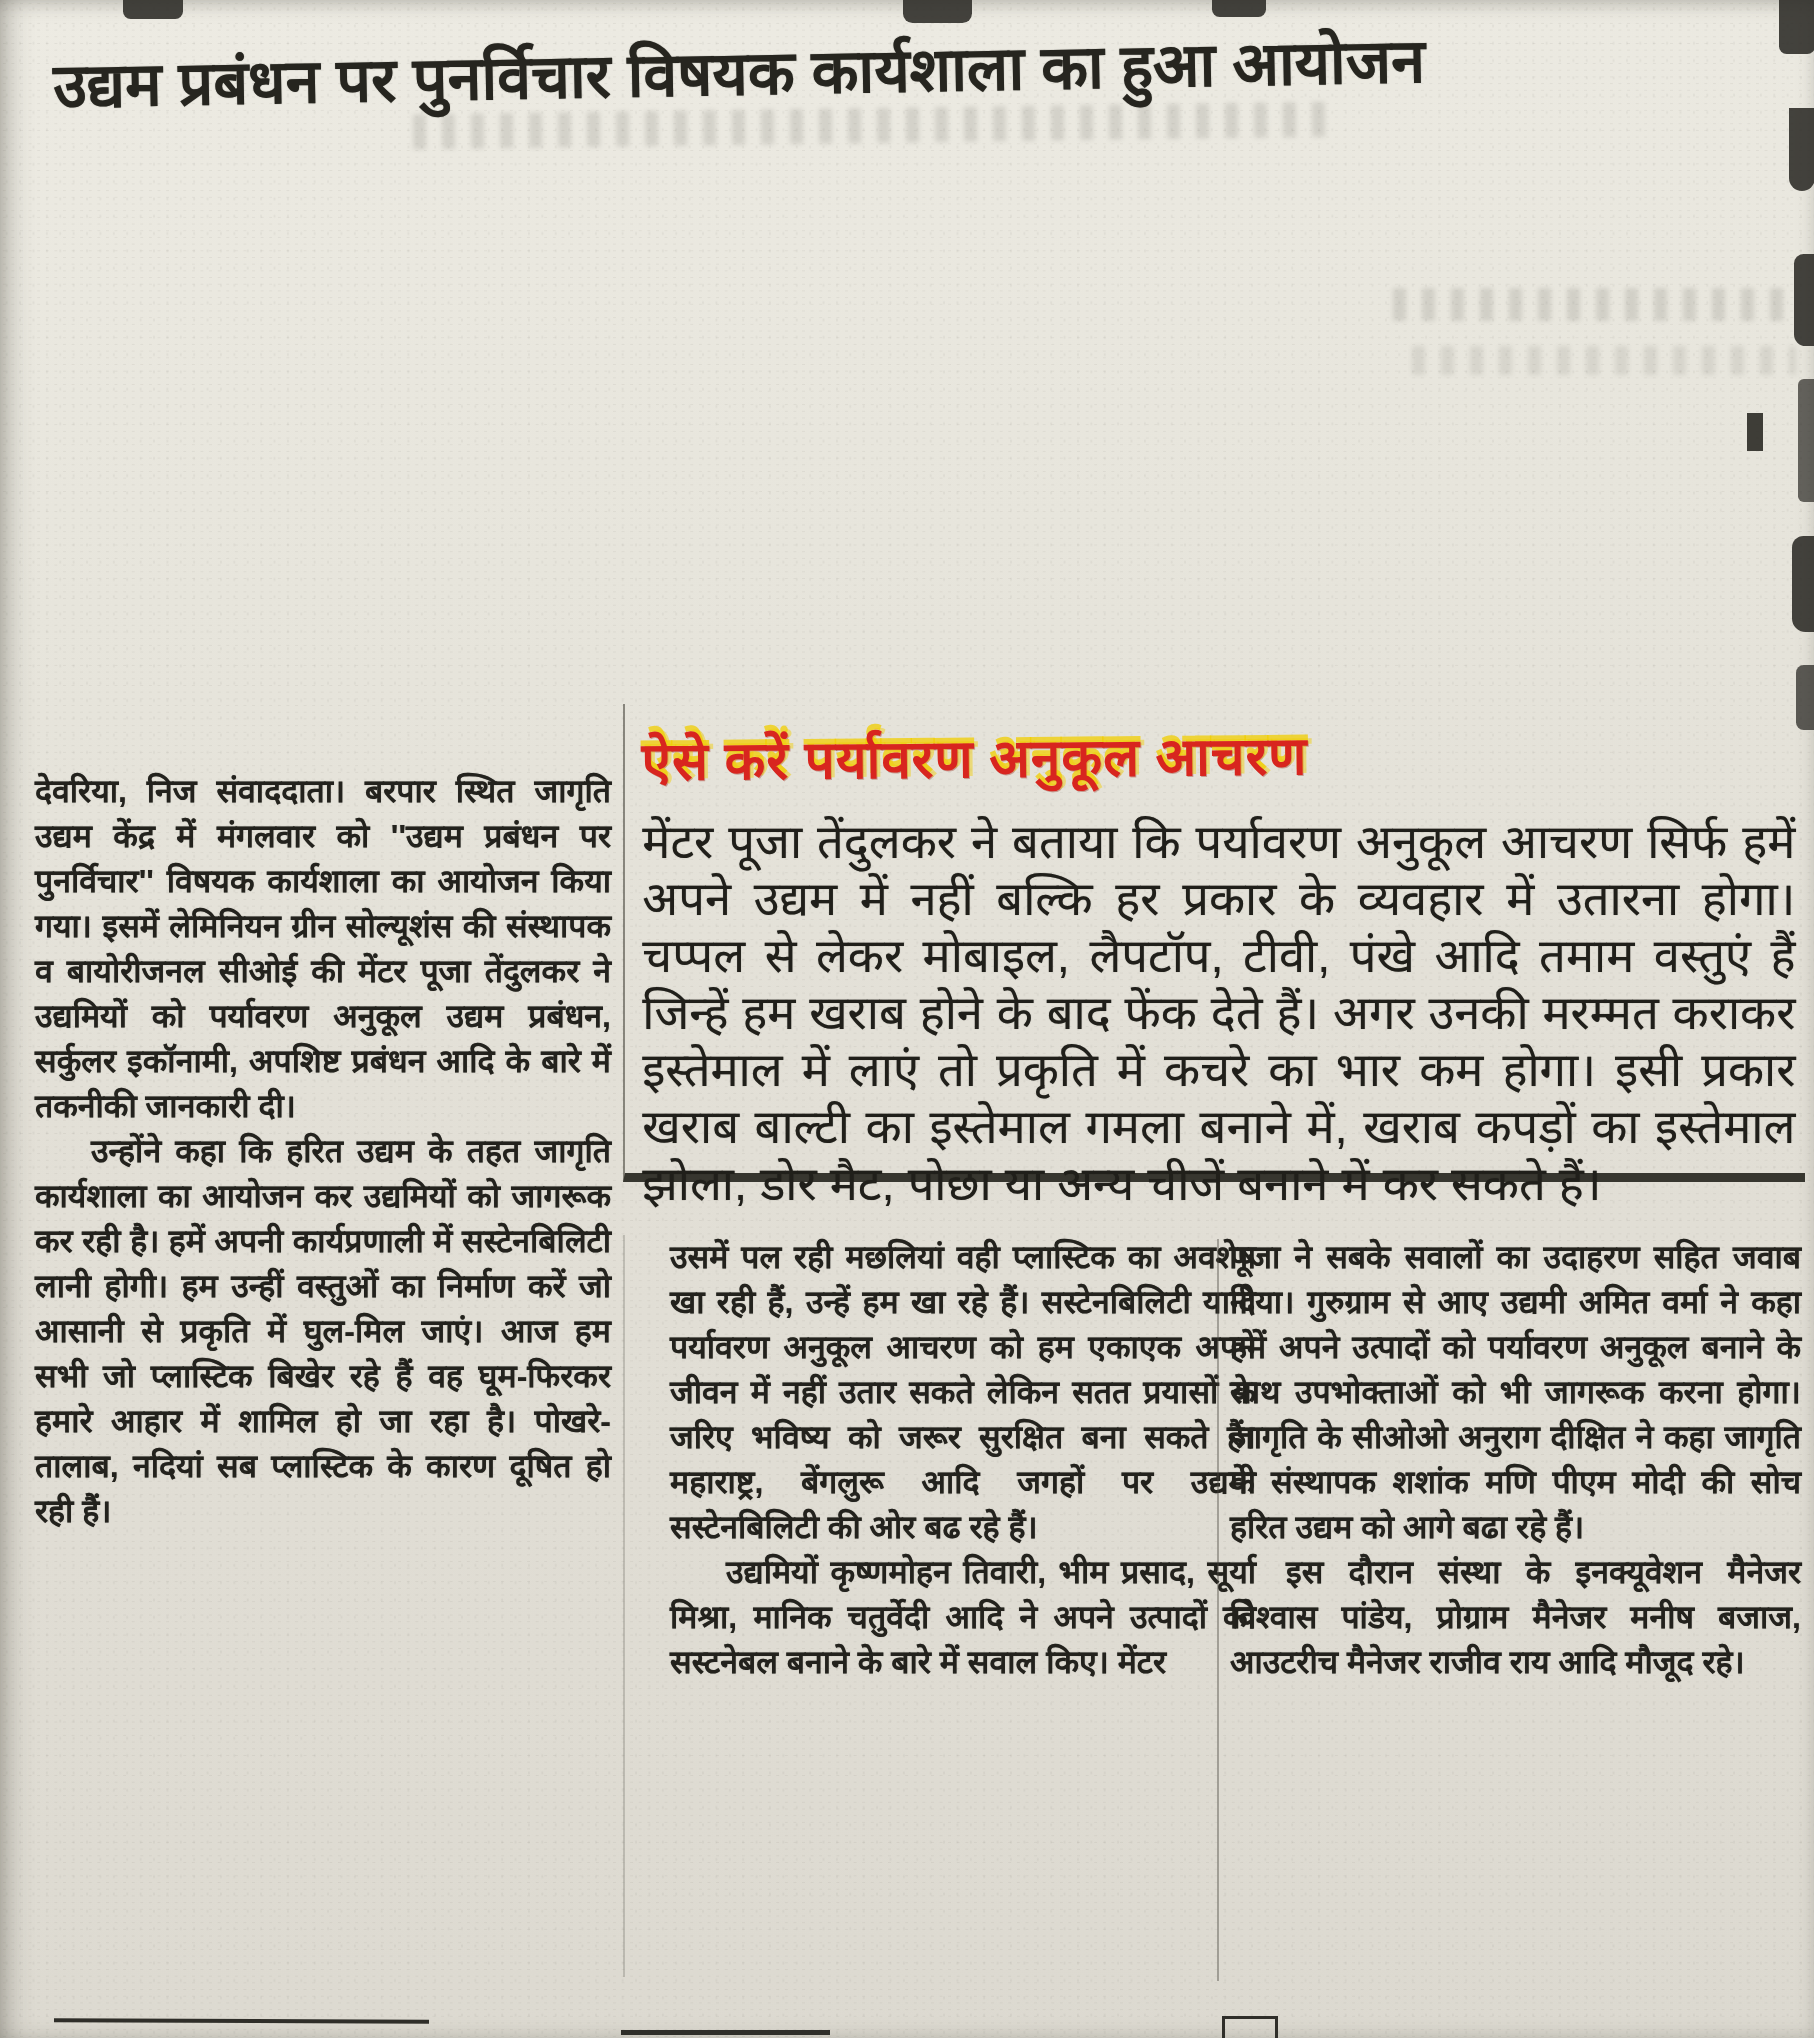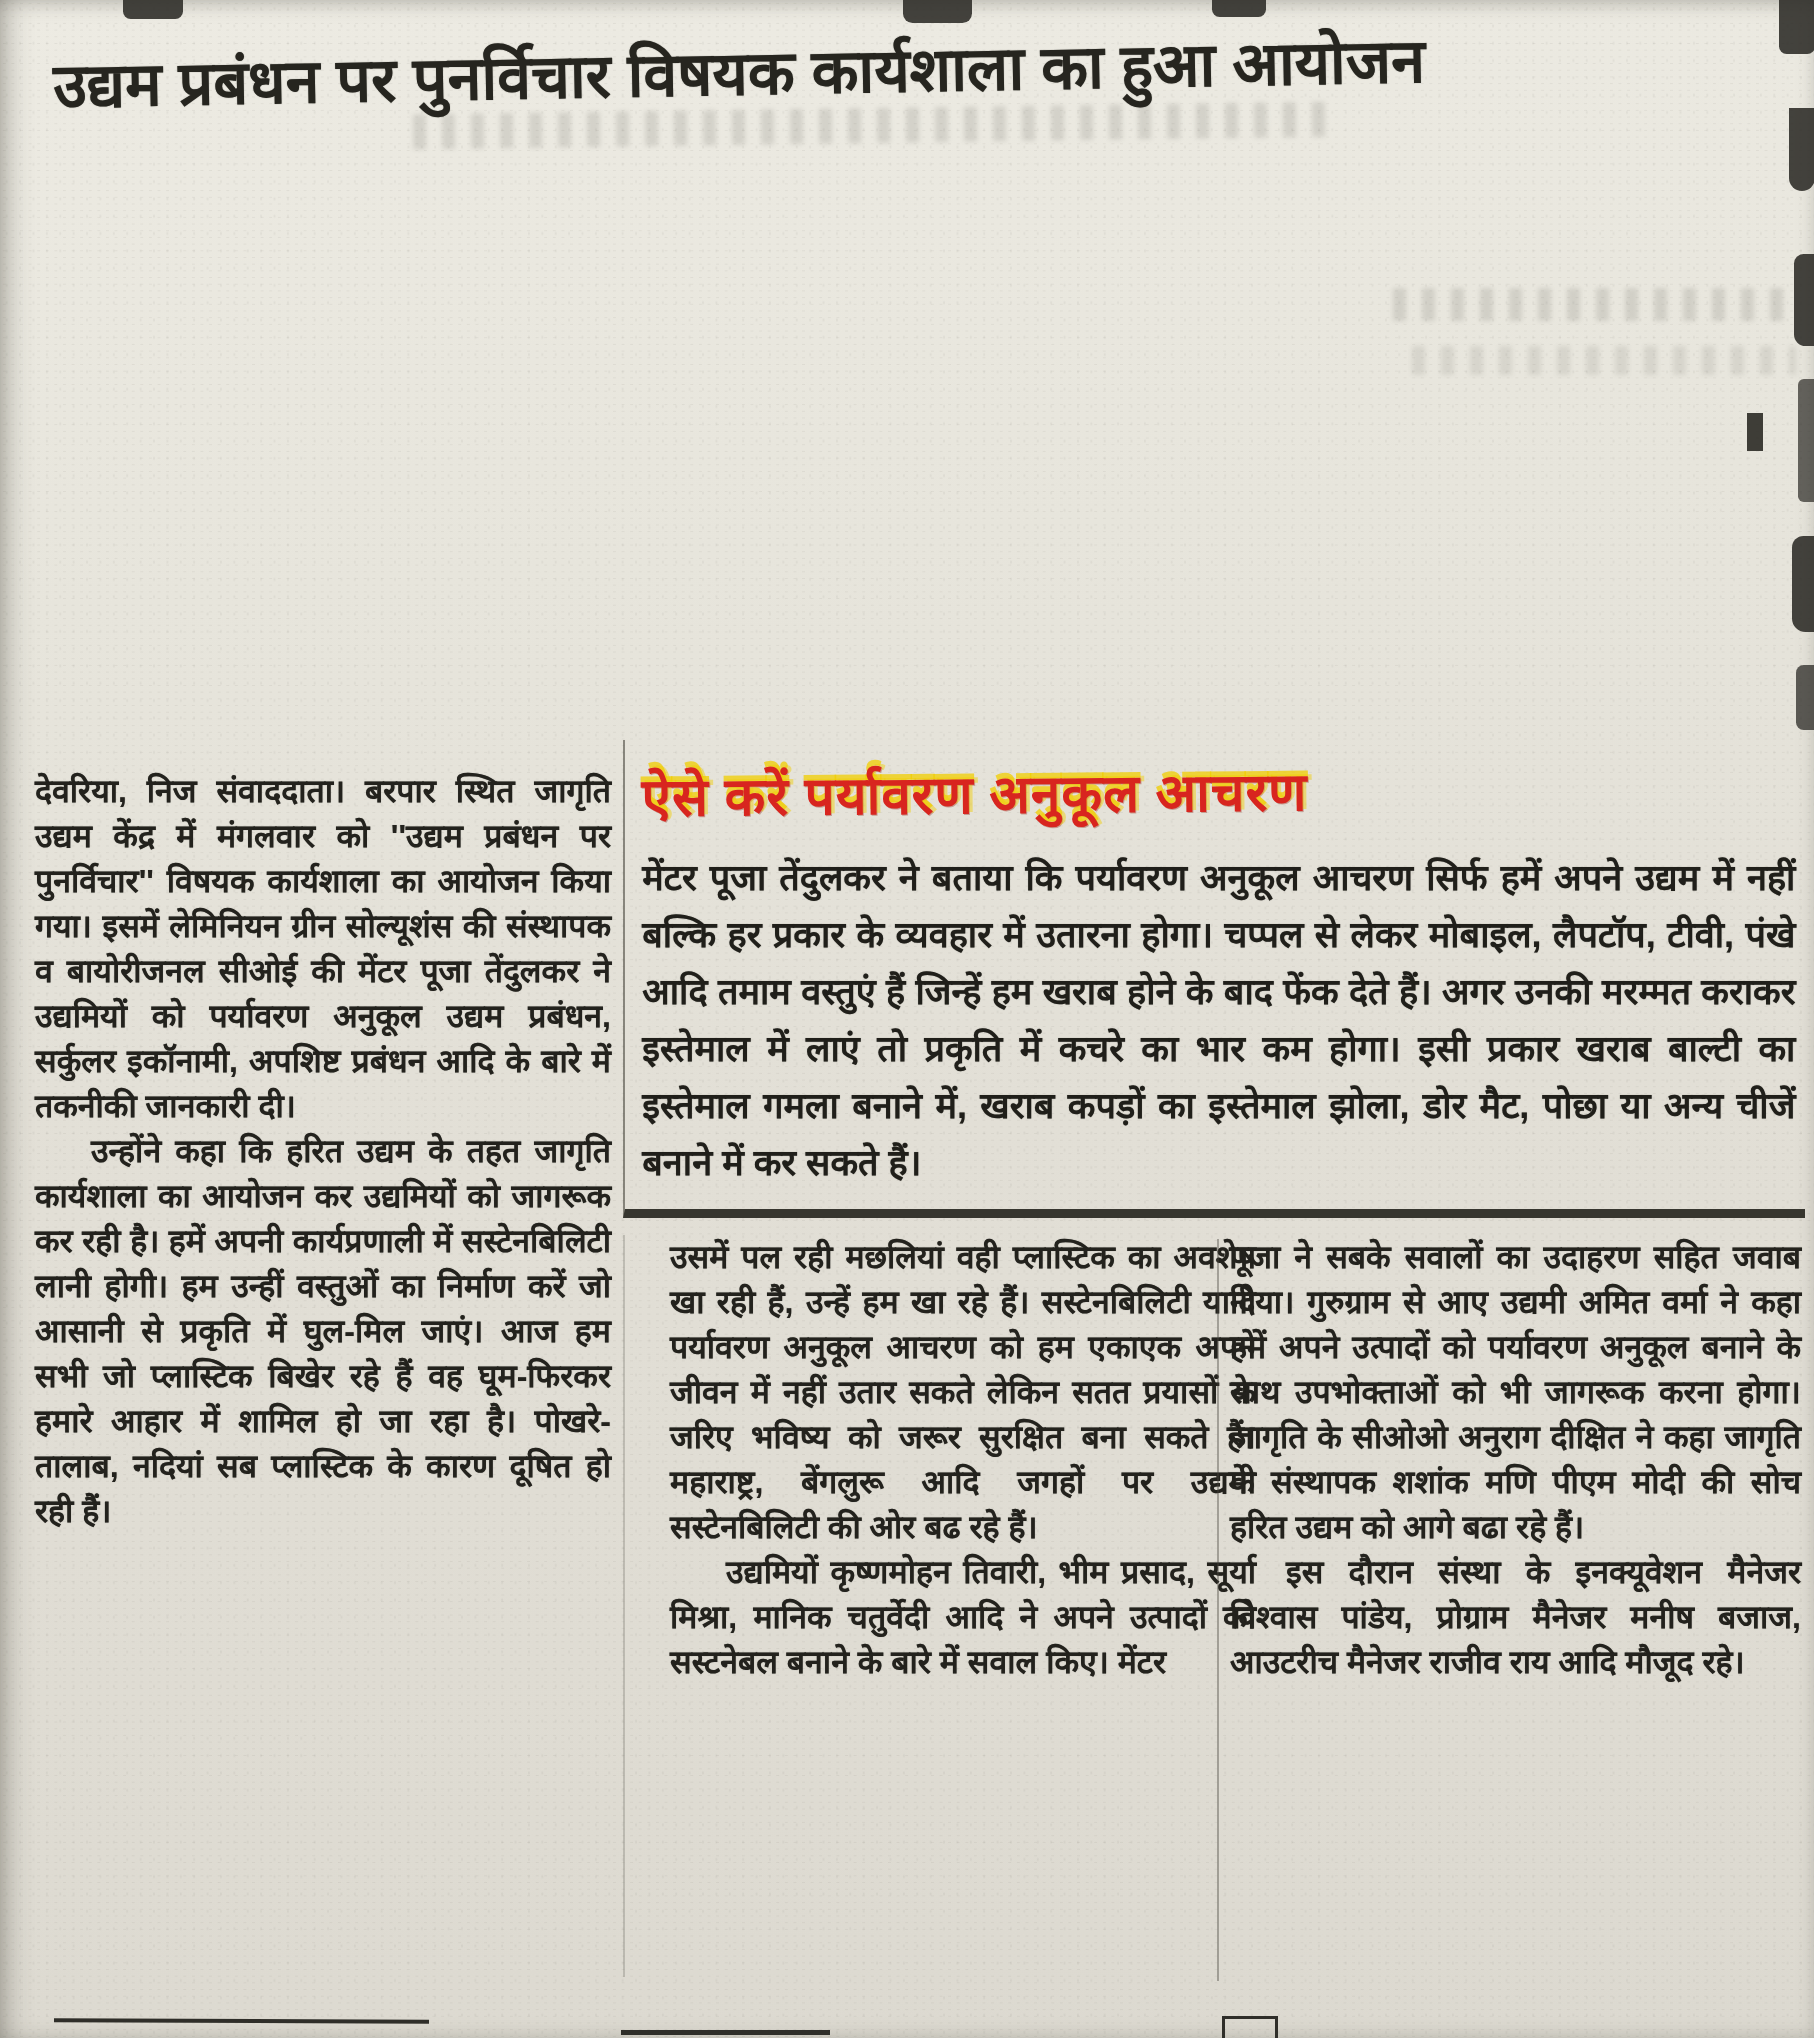--- a/index.html
+++ b/index.html
@@ -43,37 +43,37 @@
     color:#23221d;text-align:justify;
     text-shadow:0 0 0.7px rgba(30,30,25,0.5);
   }
   .bodycol p{margin:0;}
   .bodycol p.indent{text-indent:56px;}
   .col-left{left:35px;top:769px;width:576px;height:1241px;}
   .col-mid{left:624px;top:1235px;width:586px;height:769px;padding-left:46px;}
   .col-right{left:1230px;top:1235px;width:571px;height:769px;}
   
   .hbox{
-    position:absolute;left:623px;top:740px;width:1182px;height:478px;
+    position:absolute;left:623px;top:704px;width:1182px;height:478px;
     border-left:2.9px solid rgba(60,58,50,0.55);
     border-bottom:9.6px solid #37362f;
     box-sizing:border-box;
     padding:13.4px 9.6px 0 17.3px;
   }
   .hbox-title{
     font-size:53px;font-weight:700;color:#d8251f;
     letter-spacing:1px;white-space:nowrap;
     transform:rotate(-0.5deg);transform-origin:left bottom;
     text-shadow:0 -5.8px 0 rgba(240,205,0,0.75),
                 3.8px -1.9px 0 rgba(240,205,0,0.45),
                 1px 1px 0 rgba(140,25,12,0.35);
     margin:5.8px 0 17.3px 0;
   }
   .hbox-body{
-    font-size:36px;line-height:57px;font-weight:700;
+    font-size:47px;line-height:57px;font-weight:400;
     color:#201f1a;text-align:justify;
     text-shadow:0 0 0.8px rgba(25,25,20,0.55);
   }
   
   .vrule{position:absolute;background:rgba(70,68,60,0.40);width:1.9px;}
   .vrule-mid{left:1217px;top:1239px;height:742px;}
   .vrule-leftlower{left:623px;top:1235px;height:742px;background:rgba(70,68,60,0.22);}
   .hmark{position:absolute;background:#2f2e29;}
   .hmark1{left:54px;top:2019px;width:375px;height:3.8px;transform:rotate(0.2deg);}
   .hmark2{left:621px;top:2030px;width:209px;height:4.8px;}

